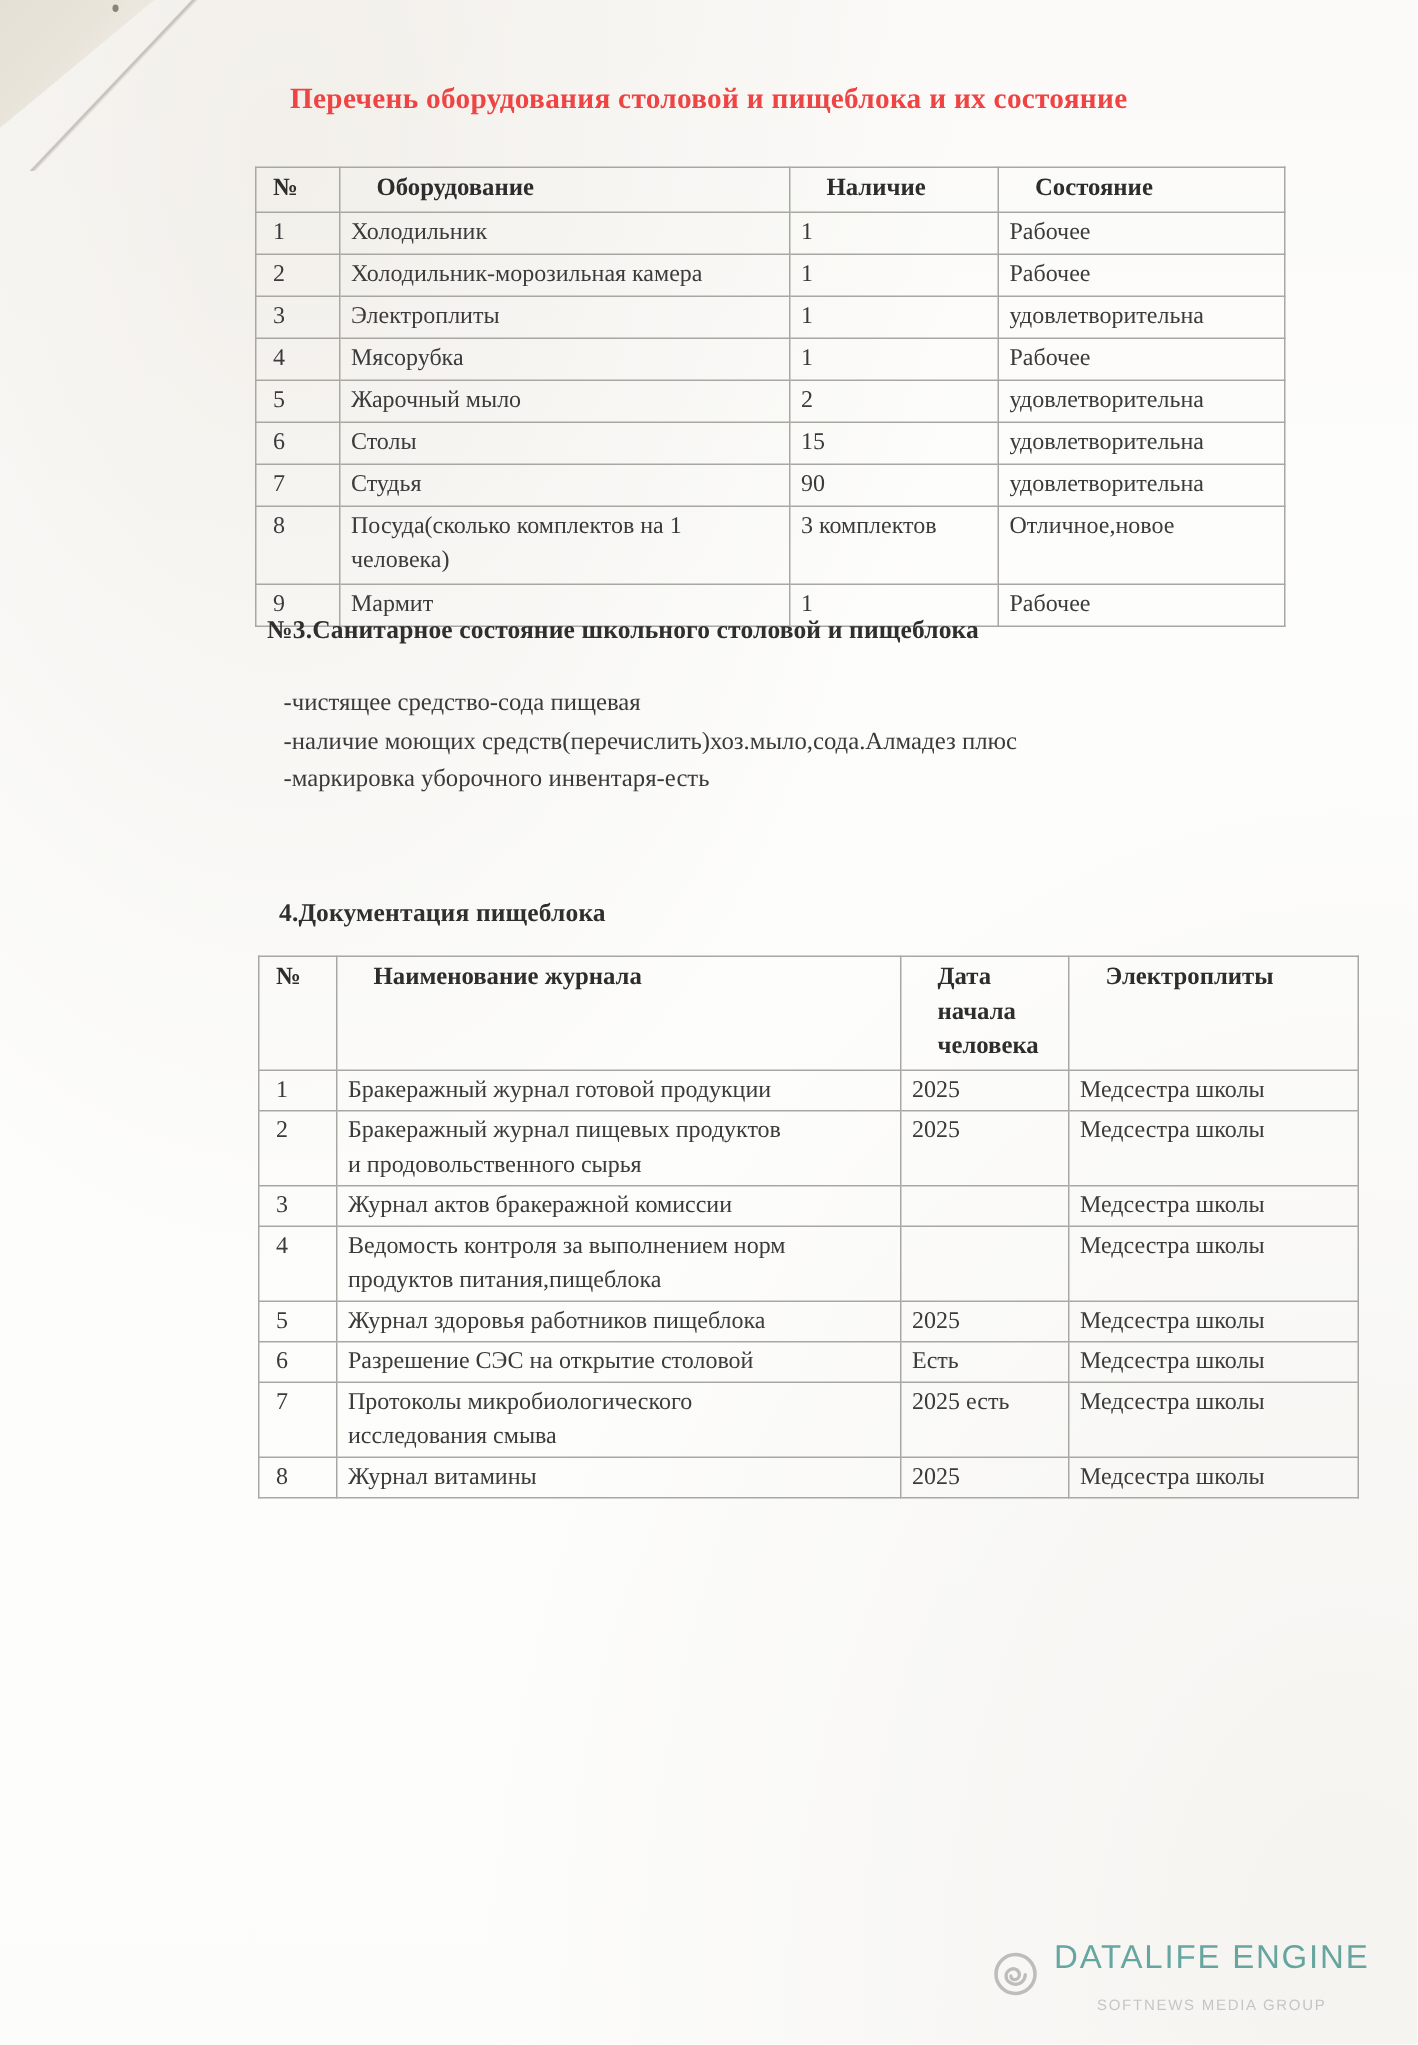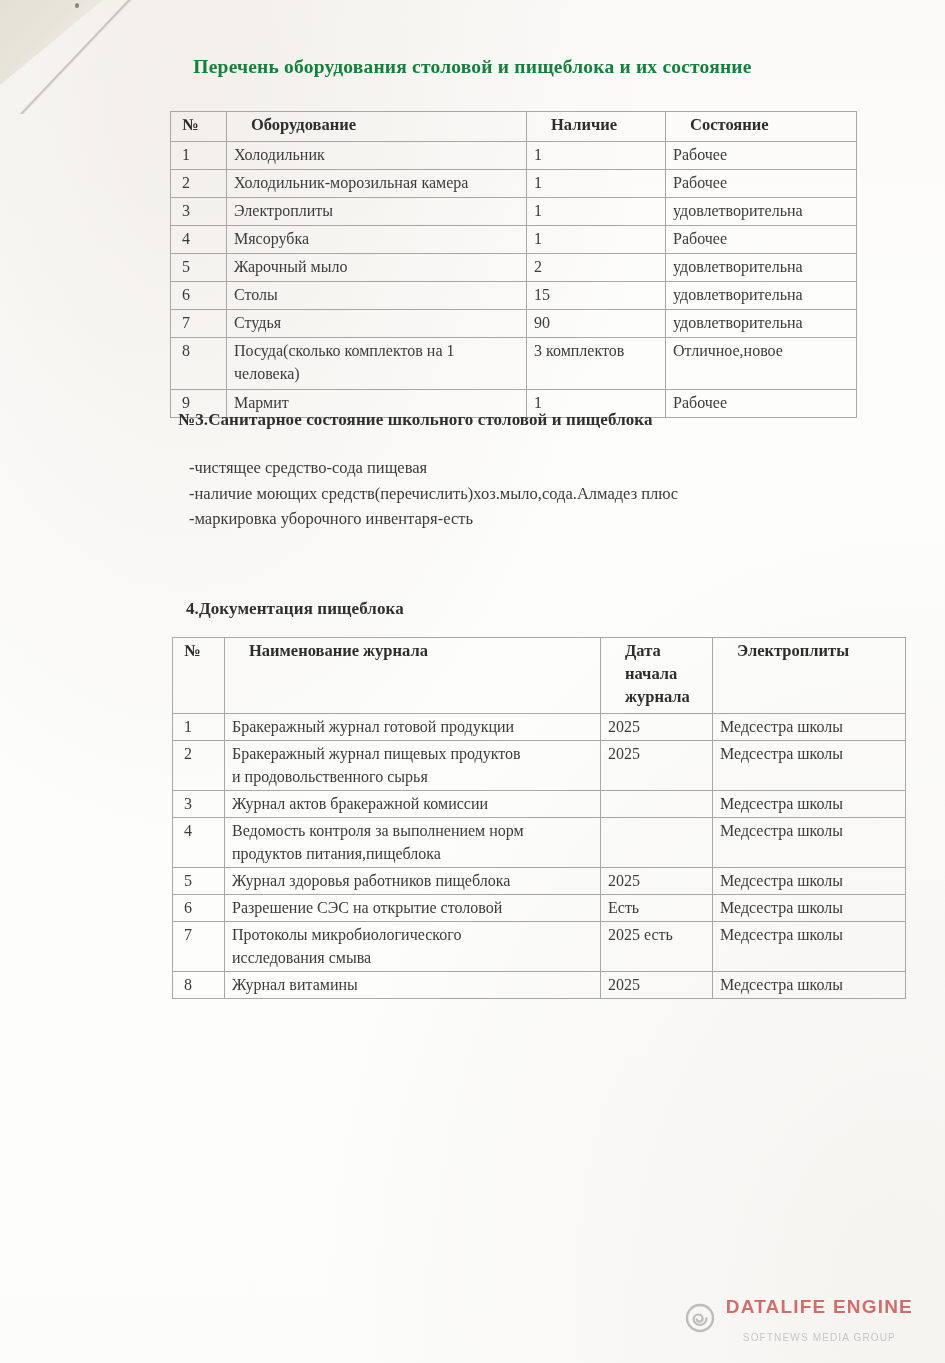--- a/index.html
+++ b/index.html
@@ -58,21 +58,21 @@
 
   
   .doc-title {
     position: absolute;
     left: 0; right: 0;
     top: 56px;
     text-align: center;
     font-size: 19.5px;
     font-weight: bold;
     letter-spacing: .2px;
-    color: #15803d;
+    color: #ef4444;
   }
 
   .section-heading {
     position: absolute;
     font-size: 17px;
     font-weight: bold;
     color: #2f2f2f;
     letter-spacing: .1px;
     white-space: nowrap;
   }
@@ -162,24 +162,24 @@
     align-items: center;
     gap: 11px;
     opacity: .62;
   }
   #watermark .wm-text {
     font-family: "Liberation Sans", "DejaVu Sans", sans-serif;
     line-height: 1.05;
   }
   #watermark .wm-title {
     display: block;
-    font-size: 19px;
-    font-weight: bold;
+    font-size: 22px;
+    font-weight: normal;
     letter-spacing: 1.2px;
-    color: #b91c1c;
+    color: #0f766e;
   }
   #watermark .wm-sub {
     display: block;
     font-size: 10px;
     letter-spacing: 1.15px;
     color: #a8a8a8;
     margin-top: 16px;
     text-align: center;
   }
 </style>
@@ -283,21 +283,21 @@
       <col class="c-date">
       <col class="c-resp">
   </colgroup>
   <thead>
     <tr>
       <th class="num">№</th>
       <th>Наименование журнала</th>
       <th>
         <span class="stack-line">Дата</span>
         <span class="stack-line">начала</span>
-        <span class="stack-line">журнала</span>
+        <span class="stack-line">человека</span>
       </th>
       <th>Электроплиты</th>
     </tr>
   </thead>
   <tbody id="docs-body">
       <tr>
         <td class="num">1</td>
         <td>
           <span class="stack-line">Бракеражный журнал готовой продукции</span>
         </td>

